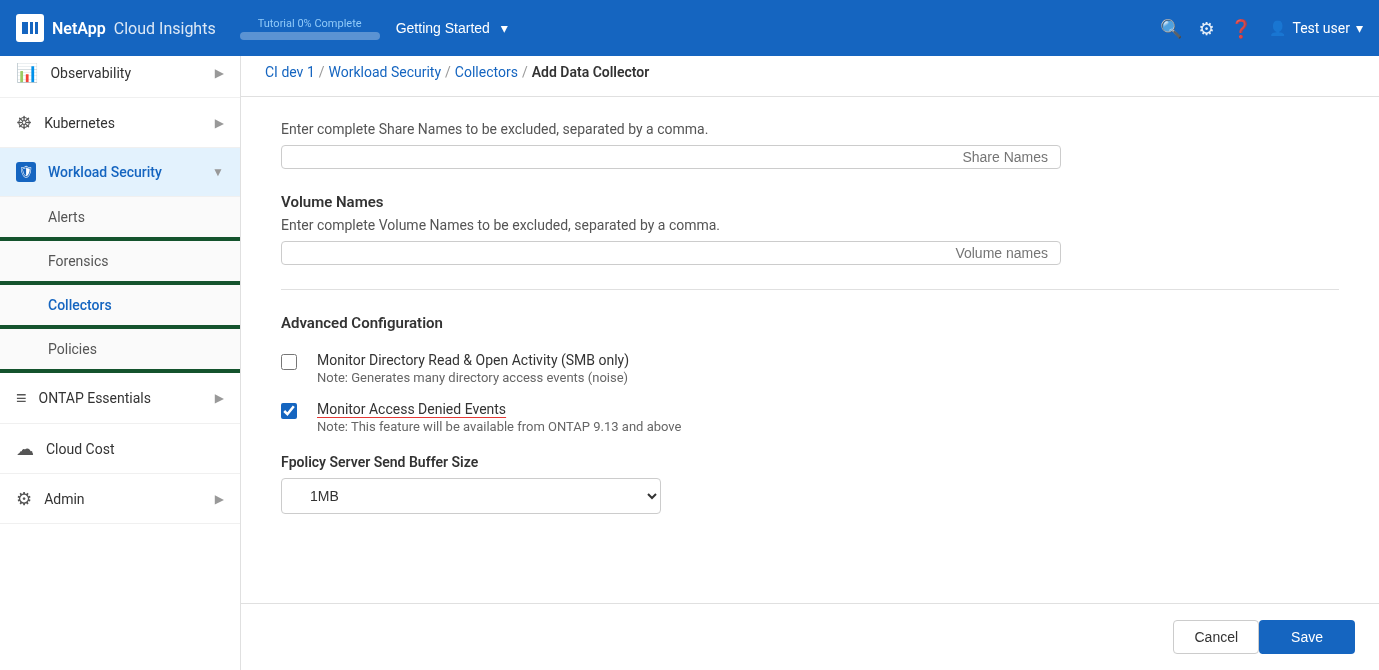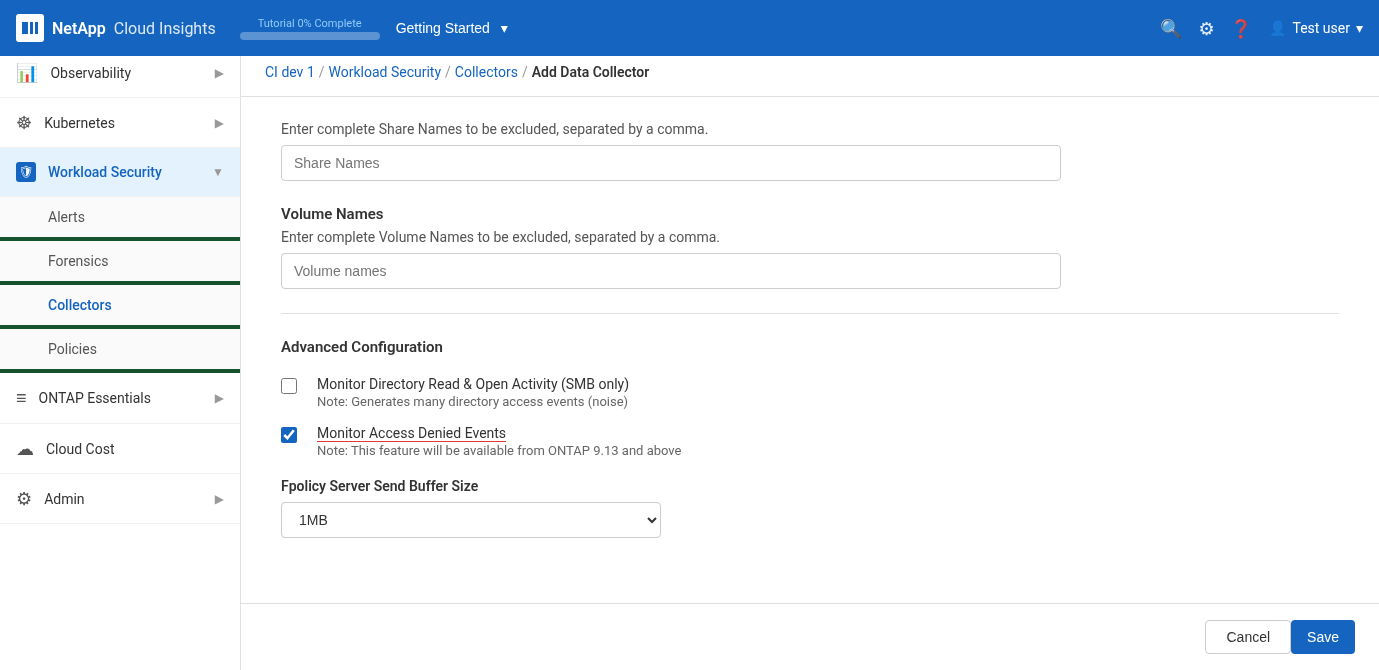--- a/index.html
+++ b/index.html
@@ -155,27 +155,28 @@
       padding: 24px 40px;
     }
 
     .form-section-label {
       font-size: 14px;
       color: #555;
       margin-bottom: 8px;
     }
     .form-input {
       width: 780px;
-      height: 36px;
+      height: 24px;
       border: 1px solid #ccc;
       border-radius: 4px;
       padding: 4px 12px;
       font-size: 14px;
       color: #333;
       background: white;
+      text-align: right;
     }
 
     .field-group {
       margin-bottom: 24px;
     }
     .field-group-title {
       font-size: 15px;
       font-weight: 600;
       color: #333;
       margin-bottom: 6px;
@@ -225,21 +226,21 @@
       font-size: 14px;
       font-weight: 600;
       color: #333;
       margin-bottom: 8px;
     }
     .select-control {
       width: 380px;
       height: 36px;
       border: 1px solid #ccc;
       border-radius: 4px;
-      padding: 0 13px;
+      padding: 0 24px;
       font-size: 14px;
       color: #333;
       background: white;
       cursor: pointer;
       appearance: auto;
     }
 
     .footer-actions {
       position: fixed;
       bottom: 0;
@@ -258,21 +259,21 @@
       color: #333;
       padding: 8px 20px;
       border-radius: 4px;
       font-size: 14px;
       cursor: pointer;
     }
     .btn-save {
       background: #1565c0;
       border: none;
       color: white;
-      padding: 8px 16px;
+      padding: 8px 32px;
       border-radius: 4px;
       font-size: 14px;
       cursor: pointer;
       font-weight: 500;
     }
 
     .workload-security-icon {
       width: 20px;
       height: 20px;
       background: #1565c0;

